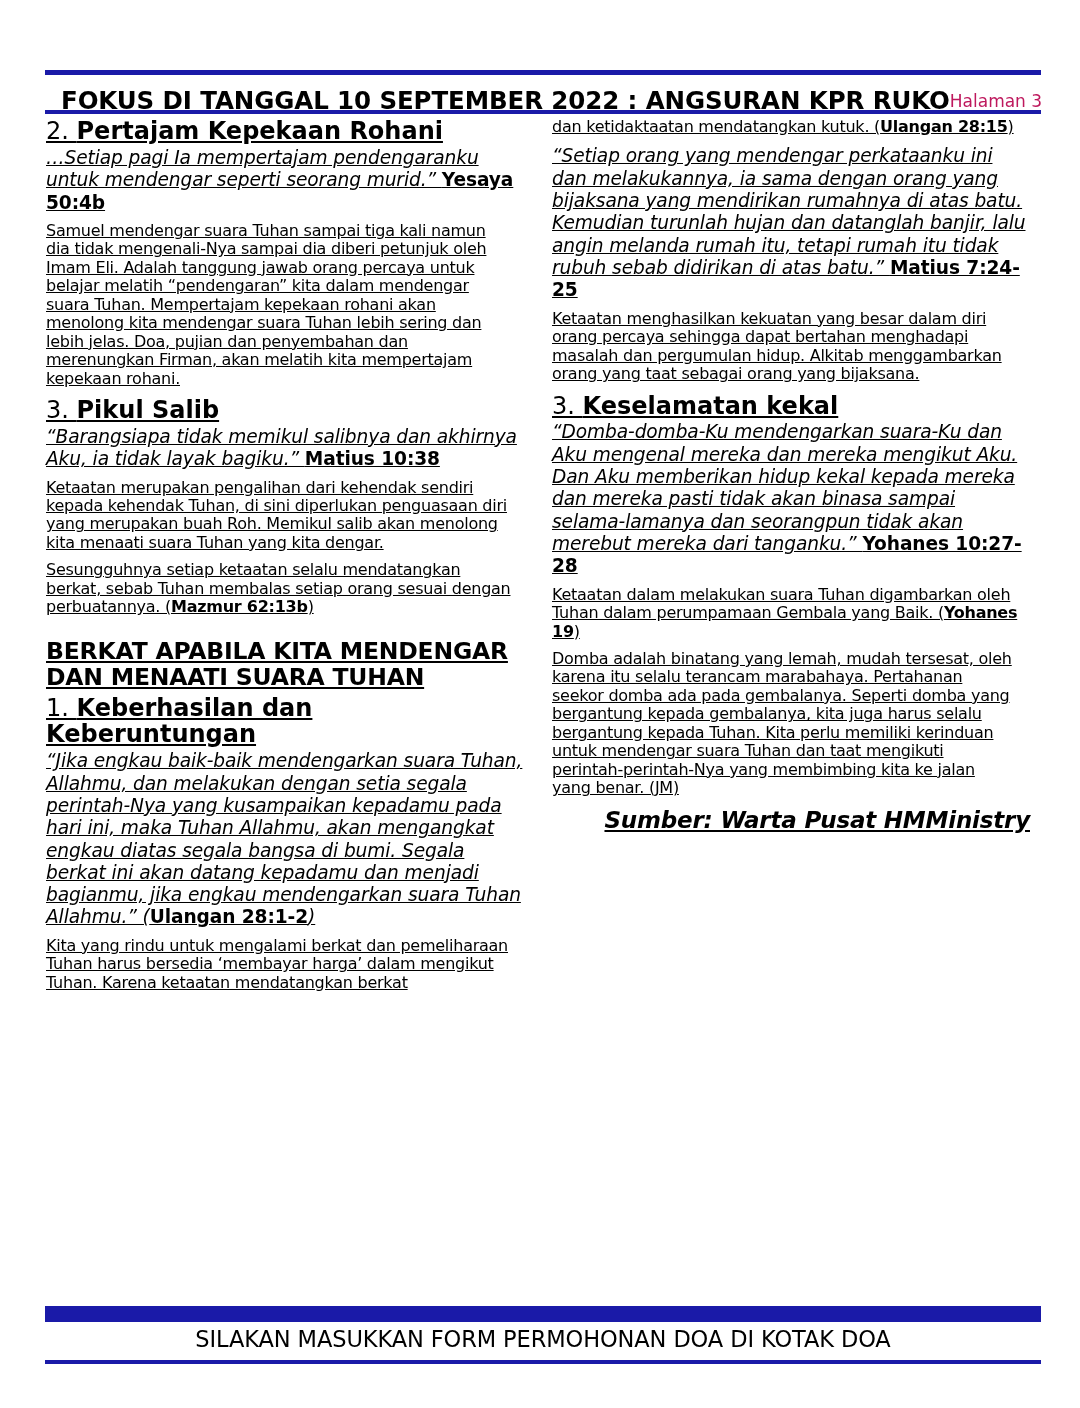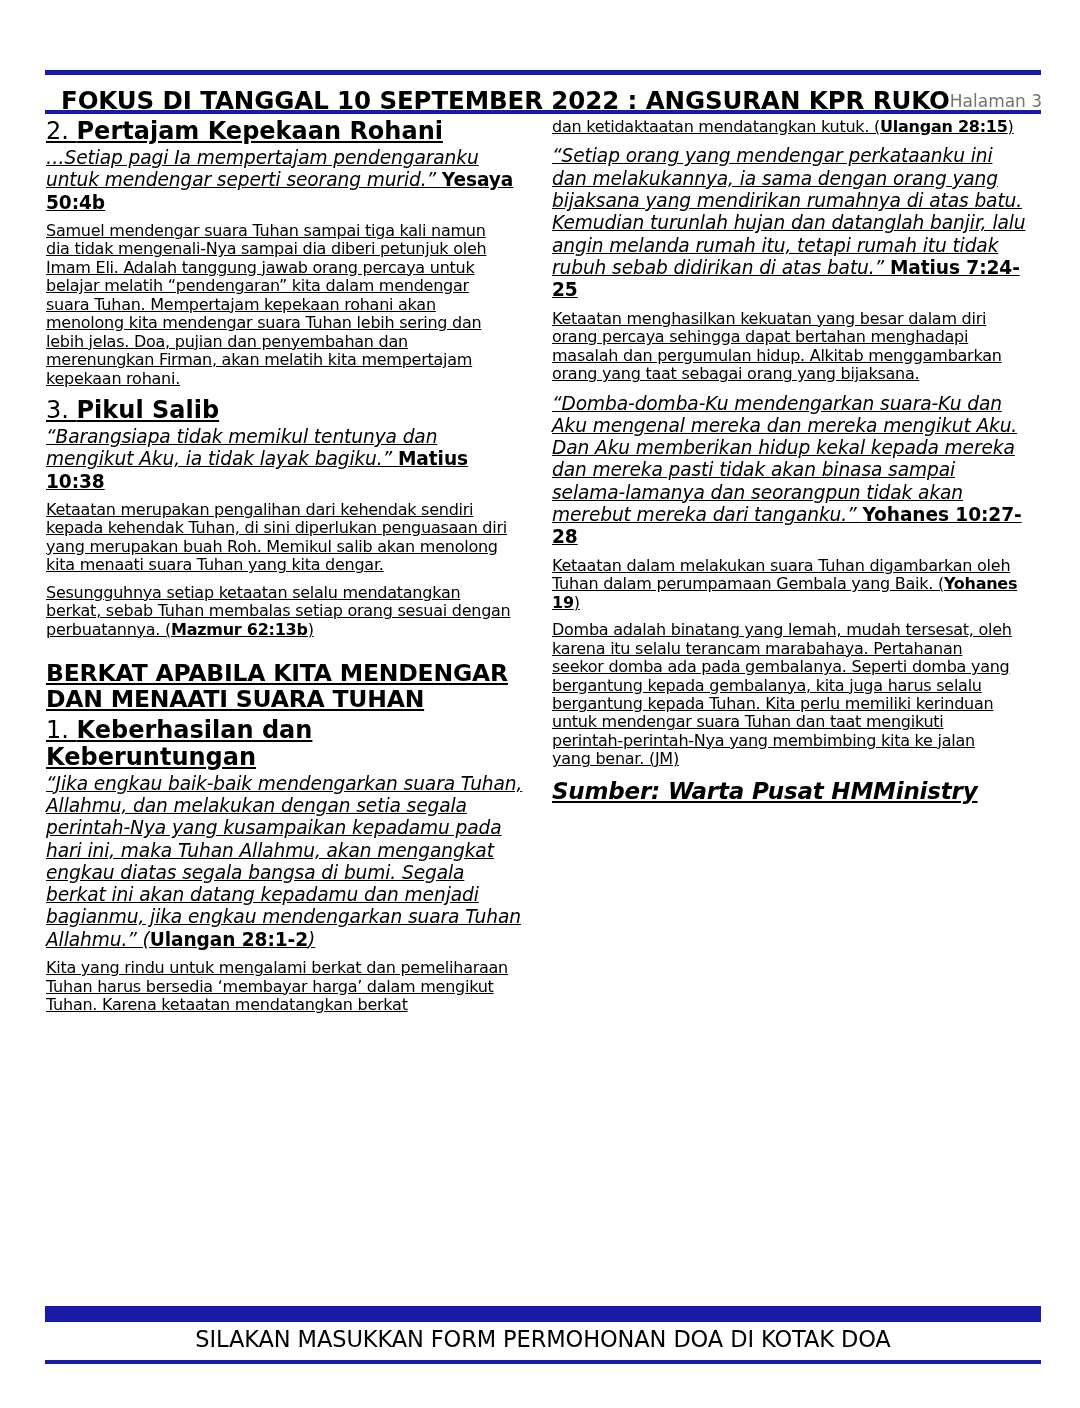--- a/index.html
+++ b/index.html
@@ -47,21 +47,21 @@
     font-weight: bold;
     font-size: 24.5px;
     letter-spacing: -0.1px;
     color: #000000;
     margin-left: 16px;
     white-space: nowrap;
   }
   .header-page {
     font-family: "DejaVu Sans", sans-serif;
     font-size: 17px;
-    color: #737373;
+    color: #be185d;
     margin-right: 6px;
     white-space: nowrap;
   }
   .header-rule-bottom {
     position: absolute;
     left: 45px;
     top: 110px;
     width: 996px;
     height: 4px;
     background: #1a1aa8;
@@ -112,20 +112,21 @@
     font-weight: bold;
   }
   p.body .ref {
     font-weight: bold;
   }
   .source {
     font-size: 23px;
     font-weight: bold;
     font-style: italic;
     letter-spacing: -0.2px;
+    text-align: right;
   }
 
   
   .footer-bar {
     position: absolute;
     left: 45px;
     top: 1306px;
     width: 996px;
     height: 16px;
     background: #1a1aa8;
@@ -171,21 +172,21 @@
       <span>…Setiap pagi Ia mempertajam pendengaranku untuk mendengar seperti seorang murid.” </span><span class="ref">Yesaya 50:4b</span>
     </p>
 
     <p class="body">Samuel mendengar suara Tuhan sampai tiga kali namun dia tidak mengenali-Nya sampai dia diberi petunjuk oleh Imam Eli. Adalah tanggung jawab orang percaya untuk belajar melatih “pendengaran” kita dalam mendengar suara Tuhan. Mempertajam kepekaan rohani akan menolong kita mendengar suara Tuhan lebih sering dan lebih jelas. Doa, pujian dan penyembahan dan merenungkan Firman, akan melatih kita mempertajam kepekaan rohani.</p>
 
     <div class="num-head">
       <span>3. </span><b>Pikul Salib</b>
     </div>
 
     <p class="verse">
-      <span>“Barangsiapa tidak memikul tentunya dan mengikut Aku, ia tidak layak bagiku.” </span><span class="ref">Matius 10:38</span>
+      <span>“Barangsiapa tidak memikul salibnya dan akhirnya Aku, ia tidak layak bagiku.” </span><span class="ref">Matius 10:38</span>
     </p>
 
     <p class="body">Ketaatan merupakan pengalihan dari kehendak sendiri kepada kehendak Tuhan, di sini diperlukan penguasaan diri yang merupakan buah Roh. Memikul salib akan menolong kita menaati suara Tuhan yang kita dengar.</p>
 
     <p class="body">
       <span>Sesungguhnya setiap ketaatan selalu mendatangkan berkat, sebab Tuhan membalas setiap orang sesuai dengan perbuatannya. (</span><span class="ref">Mazmur 62:13b</span><span>)</span>
     </p>
 
     <div class="all-caps-head">BERKAT APABILA KITA MENDENGAR DAN MENAATI SUARA TUHAN</div>
 
@@ -207,20 +208,23 @@
       <span>dan ketidaktaatan mendatangkan kutuk. (</span><span class="ref">Ulangan 28:15</span><span>)</span>
     </p>
 
 
     <p class="verse">
       <span>“Setiap orang yang mendengar perkataanku ini dan melakukannya, ia sama dengan orang yang bijaksana yang mendirikan rumahnya di atas batu. Kemudian turunlah hujan dan datanglah banjir, lalu angin melanda rumah itu, tetapi rumah itu tidak rubuh sebab didirikan di atas batu.” </span><span class="ref">Matius 7:24-25</span>
     </p>
 
     <p class="body">Ketaatan menghasilkan kekuatan yang besar dalam diri orang percaya sehingga dapat bertahan menghadapi masalah dan pergumulan hidup. Alkitab menggambarkan orang yang taat sebagai orang yang bijaksana.</p>
 
+    <div class="num-head">
+      <span>3. </span><b>Keselamatan kekal</b>
+    </div>
 
     <p class="verse">
       <span>“Domba-domba-Ku mendengarkan suara-Ku dan Aku mengenal mereka dan mereka mengikut Aku. Dan Aku memberikan hidup kekal kepada mereka dan mereka pasti tidak akan binasa sampai selama-lamanya dan seorangpun tidak akan merebut mereka dari tanganku.” </span><span class="ref">Yohanes 10:27-28</span>
     </p>
 
 
     <p class="body">
       <span>Ketaatan dalam melakukan suara Tuhan digambarkan oleh Tuhan dalam perumpamaan Gembala yang Baik. (</span><span class="ref">Yohanes 19</span><span>)</span>
     </p>
 

